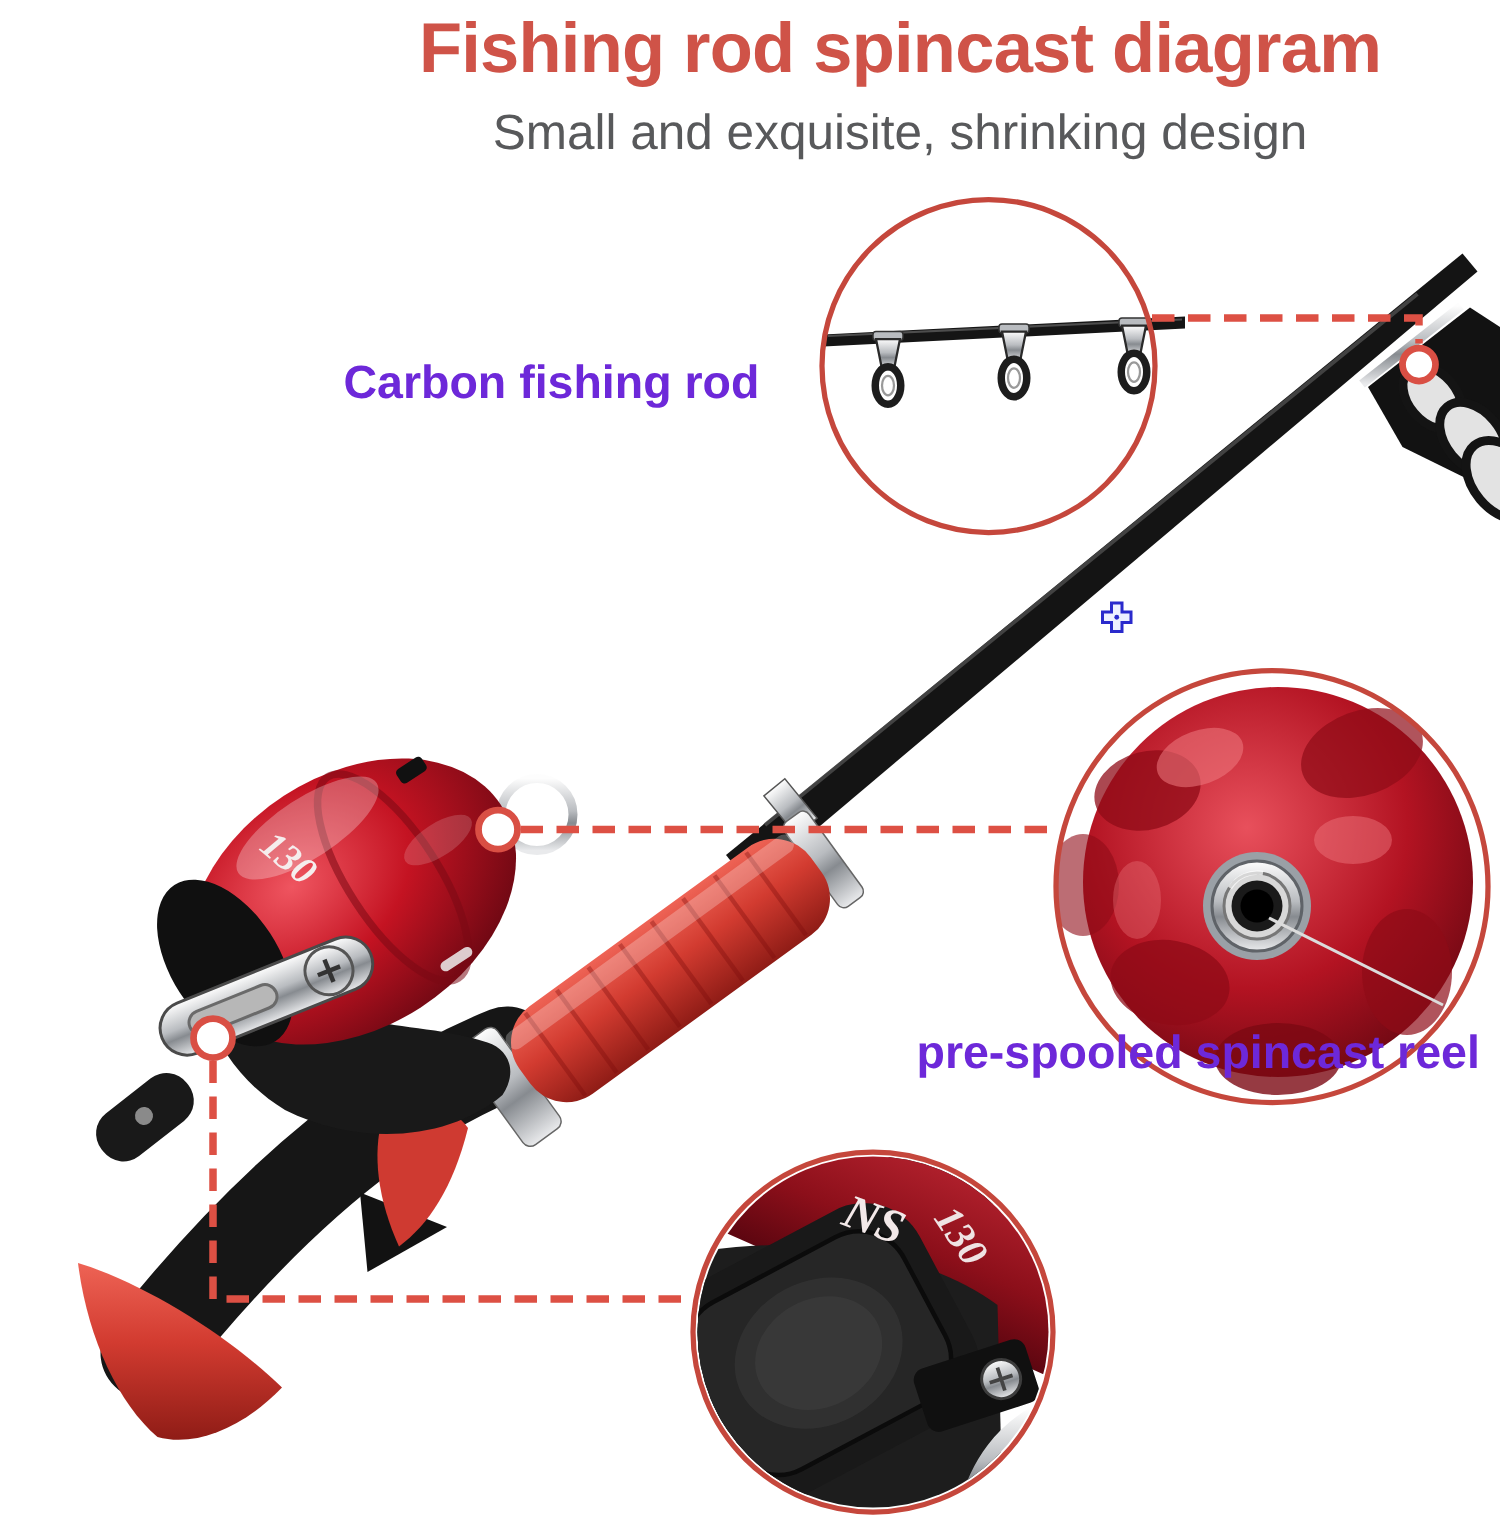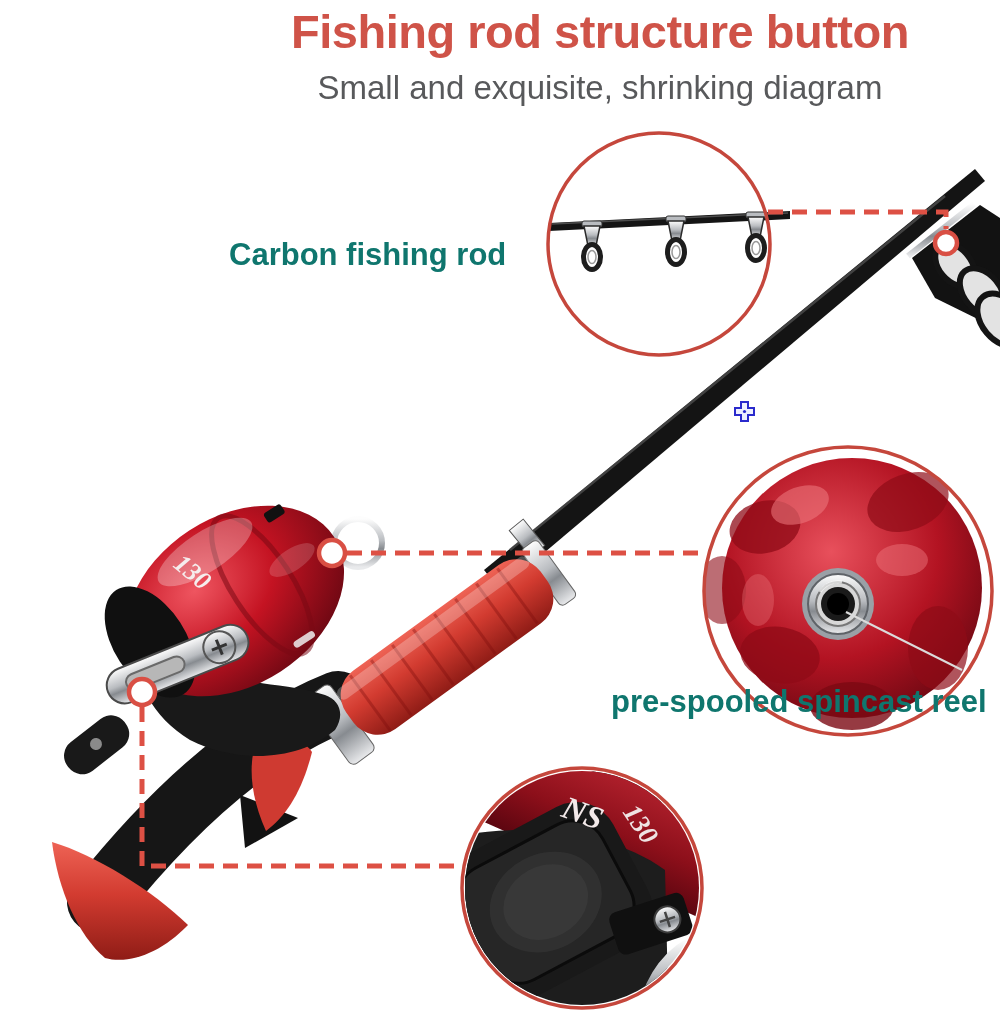--- a/index.html
+++ b/index.html
@@ -2,21 +2,21 @@
 <html><head>
 <meta charset="utf-8">
 <style>
   html,body{margin:0;padding:0;background:#fff;}
   .stage{position:relative;width:1000px;height:1011px;background:#ffffff;overflow:hidden;
          font-family:"Liberation Sans", sans-serif;}
   .title{position:absolute;left:215px;top:6px;width:770px;text-align:center;
          font-size:47px;font-weight:800;letter-spacing:-0.5px;color:#cf5348;line-height:52px;}
   .subtitle{position:absolute;left:250px;top:68px;width:700px;text-align:center;
          font-size:33px;font-weight:400;color:#58595b;line-height:40px;}
-  .callout-label{position:absolute;font-weight:800;color:#0f766e;white-space:nowrap;}
+  .callout-label{position:absolute;font-weight:800;color:#6d28d9;white-space:nowrap;}
   .label-carbon{left:229px;top:237px;font-size:31px;}
   .label-reel{left:611px;top:684px;font-size:31px;text-align:center;}
   .label-button{left:712px;top:888px;font-size:31px;}
   svg.art{position:absolute;left:0;top:0;}
 </style>
 </head>
 <body>
 
 <div class="stage">
 
@@ -219,18 +219,18 @@
     <circle cx="946" cy="243" r="11" fill="#ffffff" stroke="#d94f44" stroke-width="4.5"></circle>
     <circle cx="332" cy="553" r="13" fill="#ffffff" stroke="#d94f44" stroke-width="4.5"></circle>
     <circle cx="142" cy="692" r="13" fill="#ffffff" stroke="#d94f44" stroke-width="4.5"></circle>
 
     <g>
       <path d="M 741,402 h 7 v 6 h 6 v 7 h -6 v 6 h -7 v -6 h -6 v -7 h 6 Z" fill="#eef0ff" stroke="#2a2acc" stroke-width="2"></path>
       <circle cx="744.5" cy="411.5" r="1.6" fill="#2a2acc"></circle>
     </g>
   </svg>
 
-  <h1 class="title" style="margin:0;">Fishing rod structure button</h1>
-  <p class="subtitle" style="margin:0;">Small and exquisite, shrinking diagram</p>
+  <h1 class="title" style="margin:0;">Fishing rod spincast diagram</h1>
+  <p class="subtitle" style="margin:0;">Small and exquisite, shrinking design</p>
 
   <div class="callout-label label-carbon">Carbon fishing rod</div>
   <div class="callout-label label-reel">pre-spooled spincast reel</div>
 </div>
 
 </body></html>

